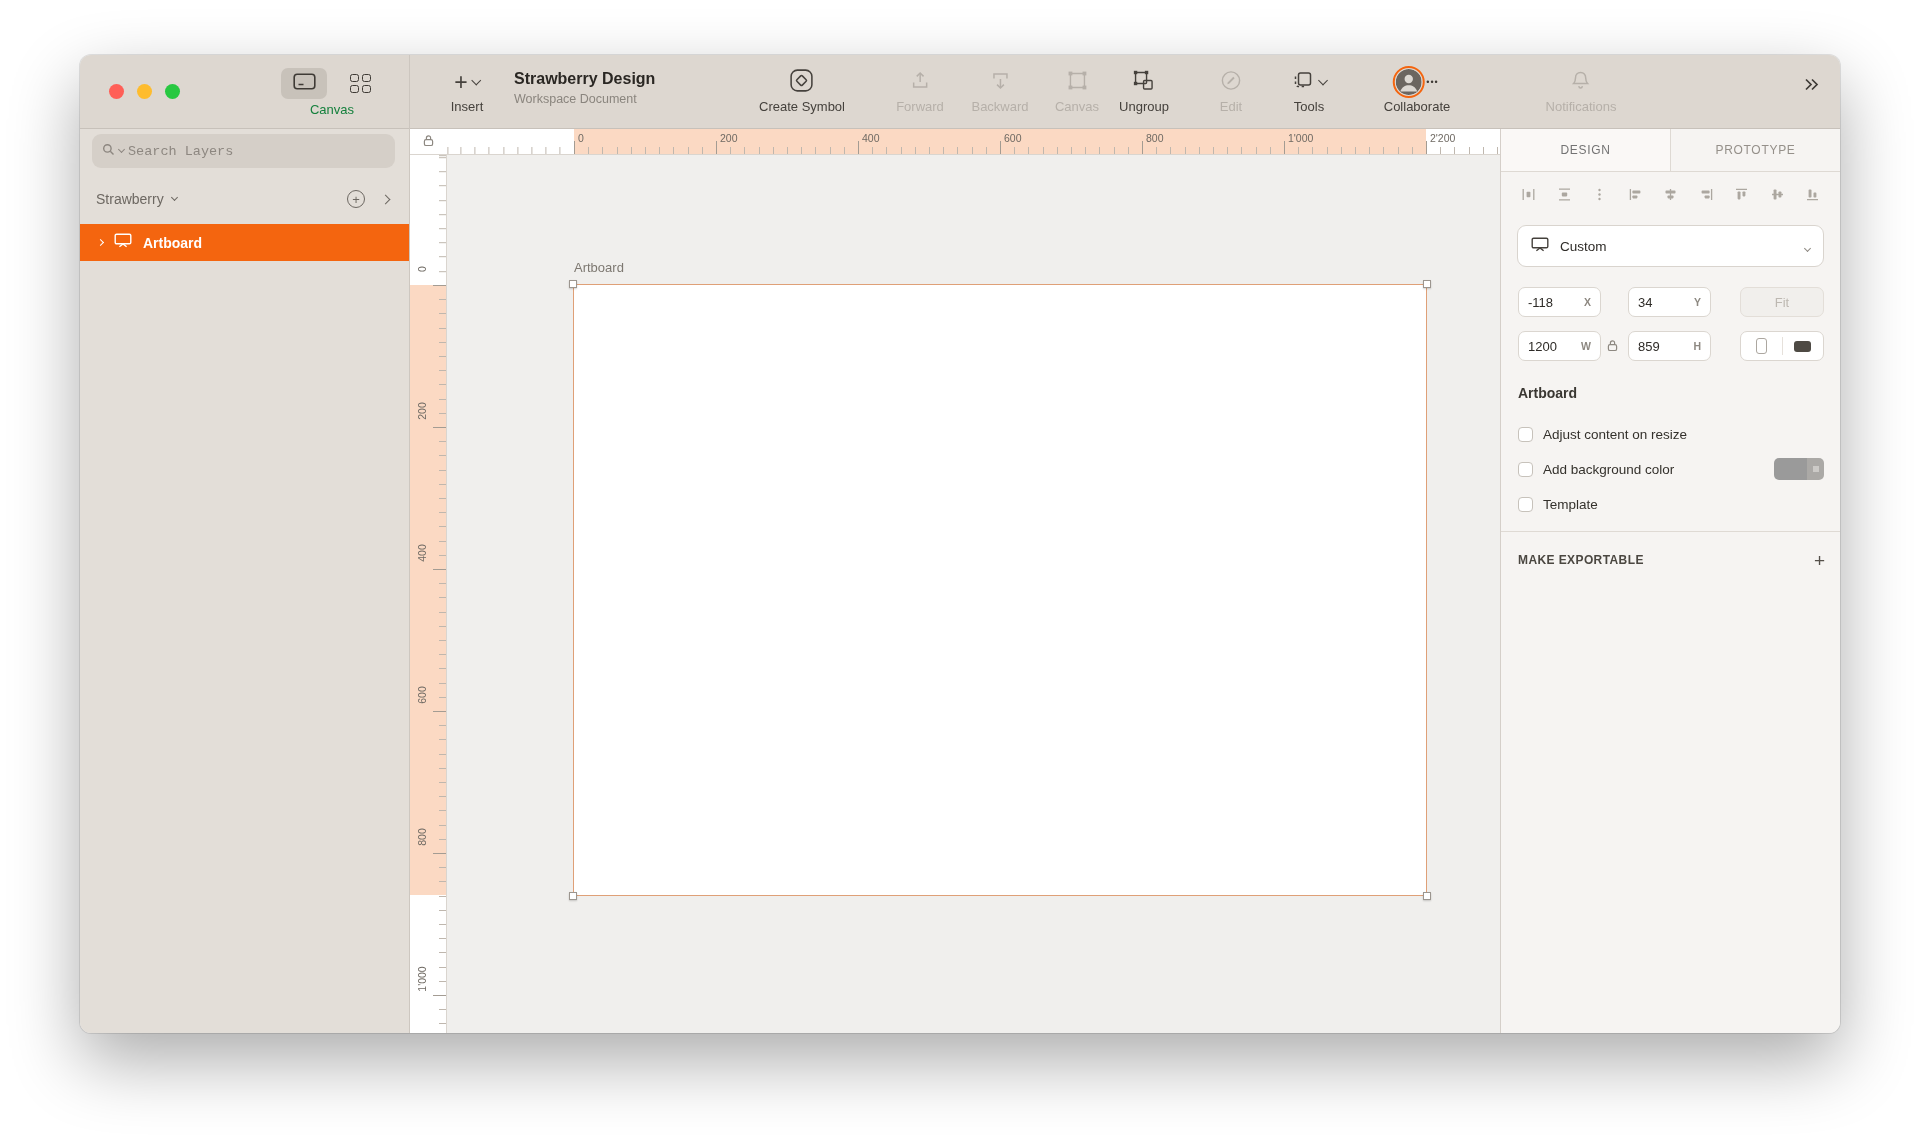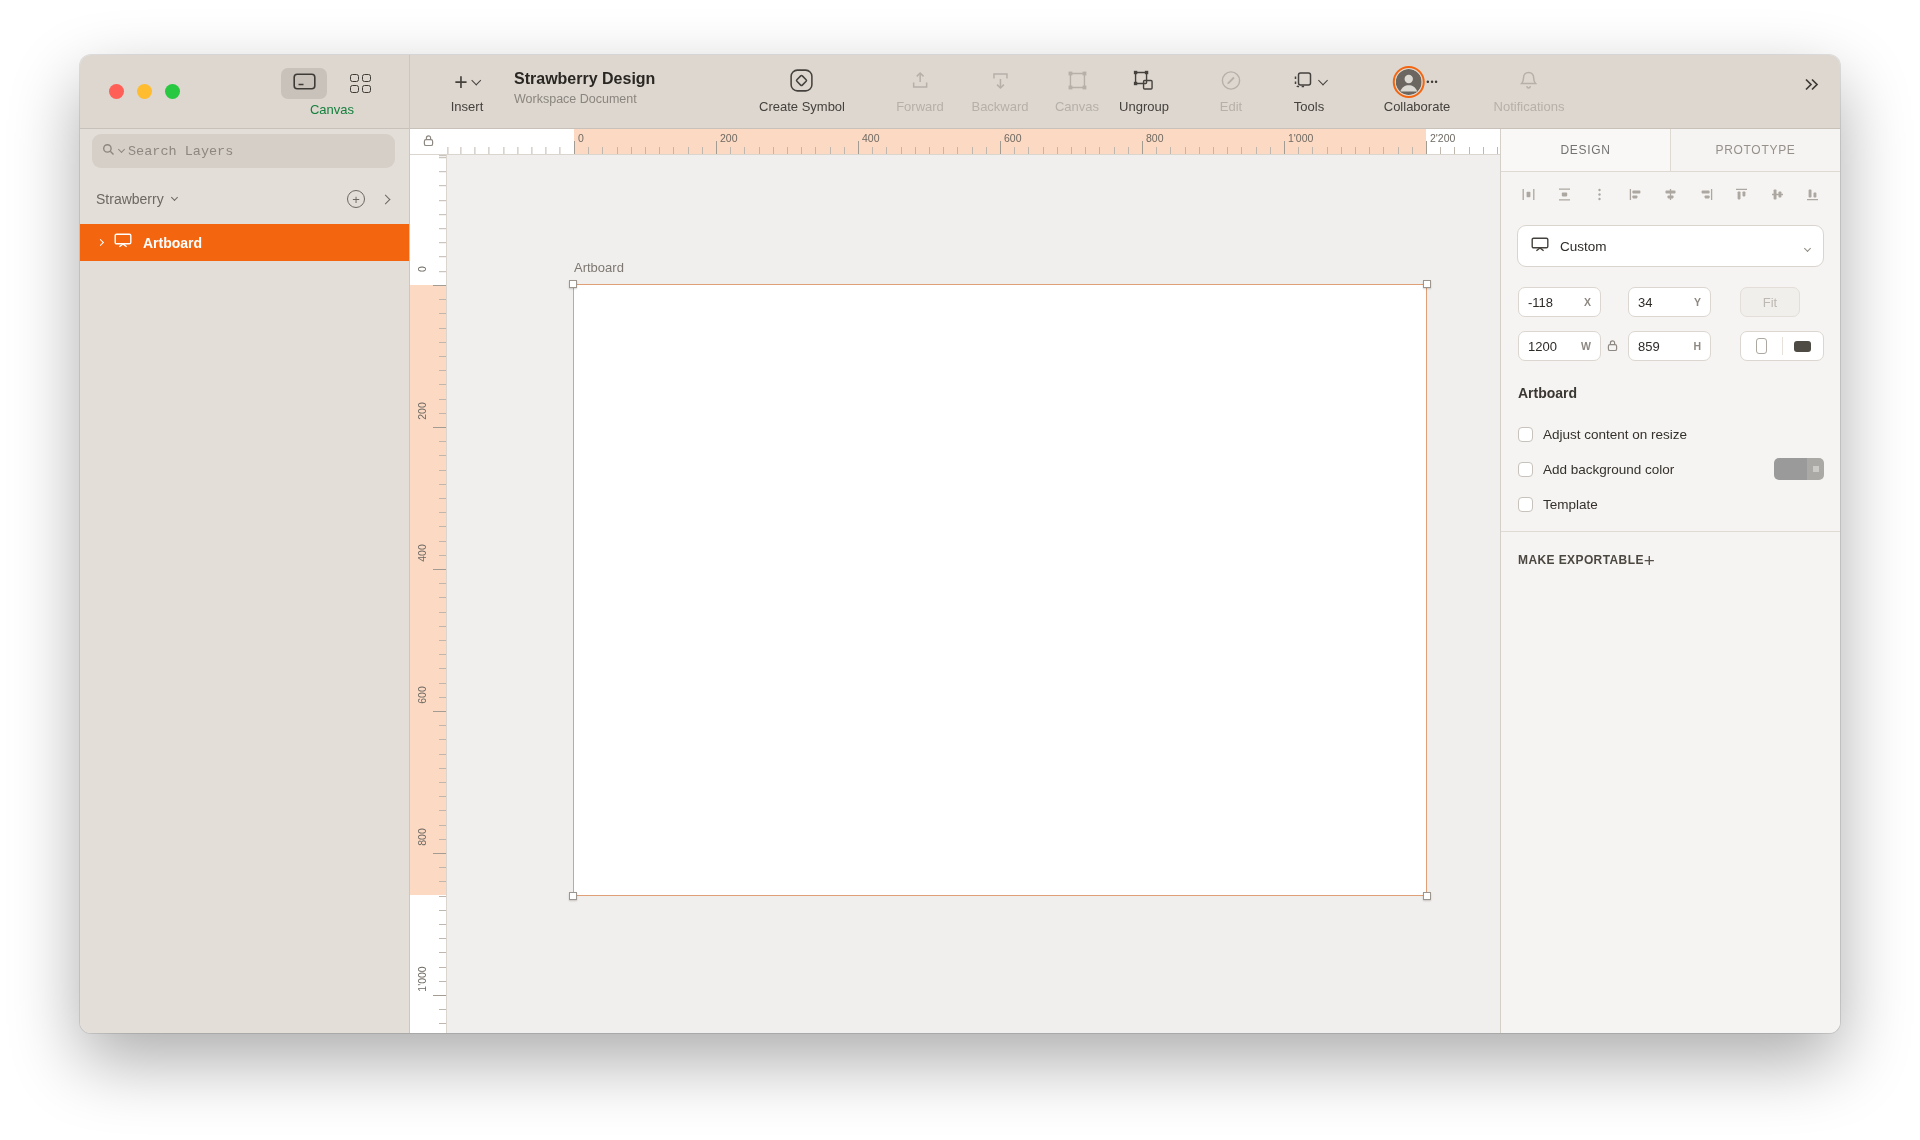--- a/index.html
+++ b/index.html
@@ -95,39 +95,39 @@
   .alignrow { position:absolute; left:20px; right:20px; top:52px; height:26px; display:flex; align-items:center; justify-content:space-between; }
   .aicon { display:flex; align-items:center; }
   .preset { position:absolute; left:16px; right:16px; top:96px; height:42px; background:#fff; border:1px solid #D9D4CE; border-radius:9px;
             display:flex; align-items:center; padding:0 13px; gap:11px; color:#45413C; }
   .preset .pname { font-size:13.5px; color:#2E2B27; }
   .preset .pchv { margin-left:auto; color:#8D8881; }
   .f { position:absolute; height:30px; background:#fff; border:1px solid #DBD6D0; border-radius:7px; display:flex; align-items:center; padding:0 9px; }
   .f input { width:100%; border:none; outline:none; background:transparent; font-size:13px; color:#2E2B27; font-family:inherit; }
   .f .unit { font-size:10.5px; font-weight:700; color:#8D8881; margin-left:6px; }
   .f.fx { left:17px; top:158px; width:83px; } .f.fy { left:127px; top:158px; width:83px; }
-  .fit { position:absolute; left:239px; top:158px; width:60px; height:30px; border:1px solid #E3DED8; border-radius:7px;
+  .fit { position:absolute; left:239px; top:158px; width:84px; height:30px; border:1px solid #E3DED8; border-radius:7px;
          background:#F1EFEC; color:#BDB8B1; font-size:13px; display:flex; align-items:center; justify-content:center; }
   .f.fw { left:17px; top:202px; width:83px; } .f.fh { left:127px; top:202px; width:83px; }
   .size-lock { position:absolute; left:106px; top:209px; color:#8D8881; }
   .orient { position:absolute; left:239px; top:202px; width:84px; height:30px; background:#fff; border:1px solid #DBD6D0; border-radius:7px; display:flex; }
   .o-cell { flex:1; display:flex; align-items:center; justify-content:center; }
   .o-sep { width:1px; background:#E6E1DB; margin:5px 0; }
   .o-portrait { width:11px; height:16px; border:1.6px solid #ACA7A0; border-radius:3px; }
   .o-landscape { width:17px; height:11px; background:#4E4A44; border-radius:3px; }
   .section-label { position:absolute; left:17px; top:256px; font-size:14px; font-weight:700; color:#3A3732; }
   .cbrow { position:absolute; left:17px; right:16px; height:30px; display:flex; align-items:center; gap:10px; }
   .cbrow.r1 { top:290px; } .cbrow.r2 { top:325px; } .cbrow.r3 { top:360px; }
   .cb { width:15px; height:15px; background:#fff; border:1px solid #C7C2BB; border-radius:4px; flex:none; }
   .cbl { font-size:13.5px; color:#34312C; }
   .swatch { margin-left:auto; width:50px; height:22px; border-radius:5px; overflow:hidden; display:flex; }
   .sw-main { flex:1; background:#9A9A9A; }
   .sw-btn { width:17px; background:#ABA9A6; display:flex; align-items:center; justify-content:center; }
   .divider { position:absolute; left:0; right:0; top:402px; border-top:1px solid #DFDAD4; }
-  .exportrow { position:absolute; left:17px; right:15px; top:416px; height:30px; display:flex; align-items:center; }
+  .exportrow { position:absolute; left:17px; right:15px; top:416px; height:30px; display:flex; align-items:center; justify-content:space-between; }
   .exp-label { font-size:12px; font-weight:700; color:#4B4741; letter-spacing:.4px; }
   .exp-plus { font-size:19px; color:#55504A; line-height:1; }
 </style>
 </head>
 <body>
 
 <div class="desktop">
   <div class="window">
 
     <div class="titlebar">
@@ -274,21 +274,21 @@
                   <circle cx="13" cy="13" r="13" fill="#6B6660"></circle>
                   <circle cx="13" cy="10" r="4.2" fill="#DCD8D2"></circle>
                   <path d="M4.5 22.5c1.6-4.5 4.9-6.3 8.5-6.3s6.9 1.8 8.5 6.3z" fill="#DCD8D2"></path>
                 </svg>
             </span>
             <span class="collab-dots">•••</span>
           </div>
           <div class="lbl">Collaborate</div>
         </div>
 
-        <div class="titem dim" style="left:1119px;">
+        <div class="titem dim" style="left:1171px;">
           <div class="ic">
               <span>
             <svg width="22" height="23" viewBox="0 0 22 22" fill="none" stroke="currentColor" stroke-width="1.5">
                   <path d="M11 3c-3.2 0-5.1 2.4-5.1 5.4 0 3.6-1 4.6-1.9 5.6h14c-.9-1-1.9-2-1.9-5.6C16.1 5.4 14.2 3 11 3z"></path>
                   <path d="M9.2 16.6c.2 1.2.9 1.9 1.8 1.9s1.6-.7 1.8-1.9"></path>
                 </svg>
           </span>
             </div>
           <div class="lbl">Notifications</div>
         </div>

